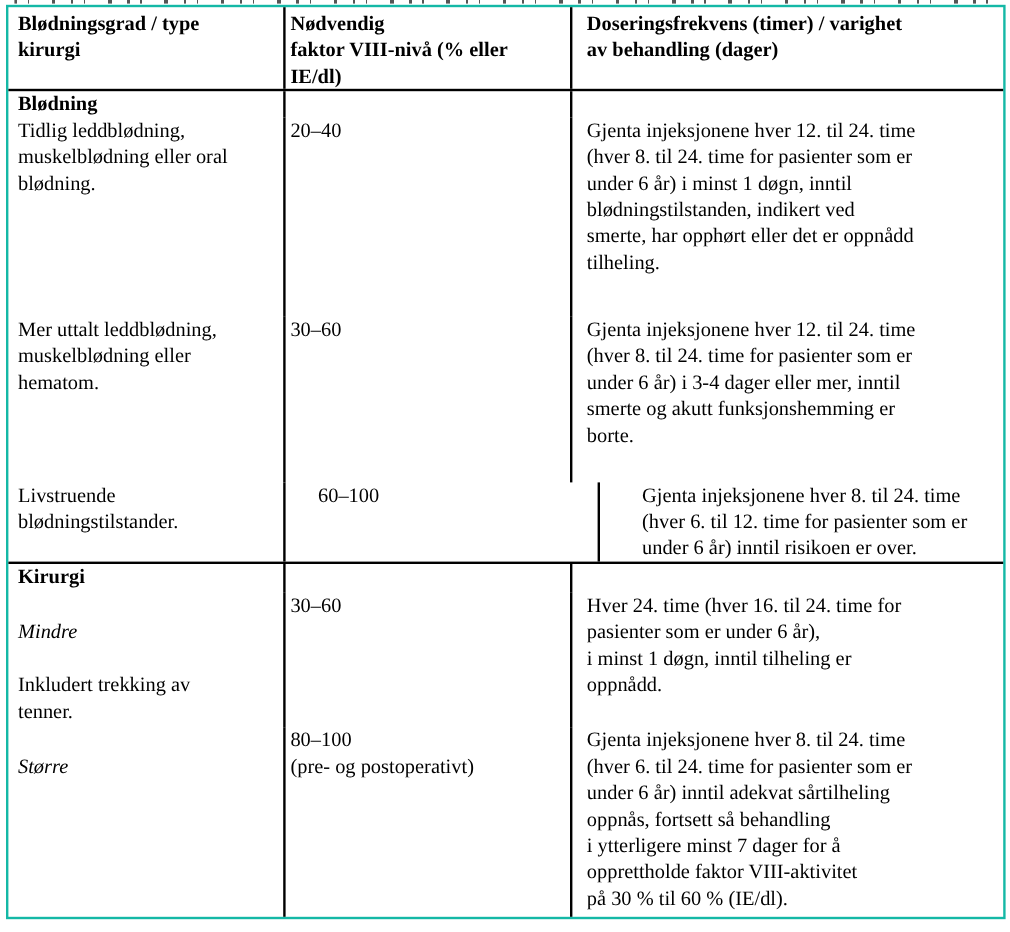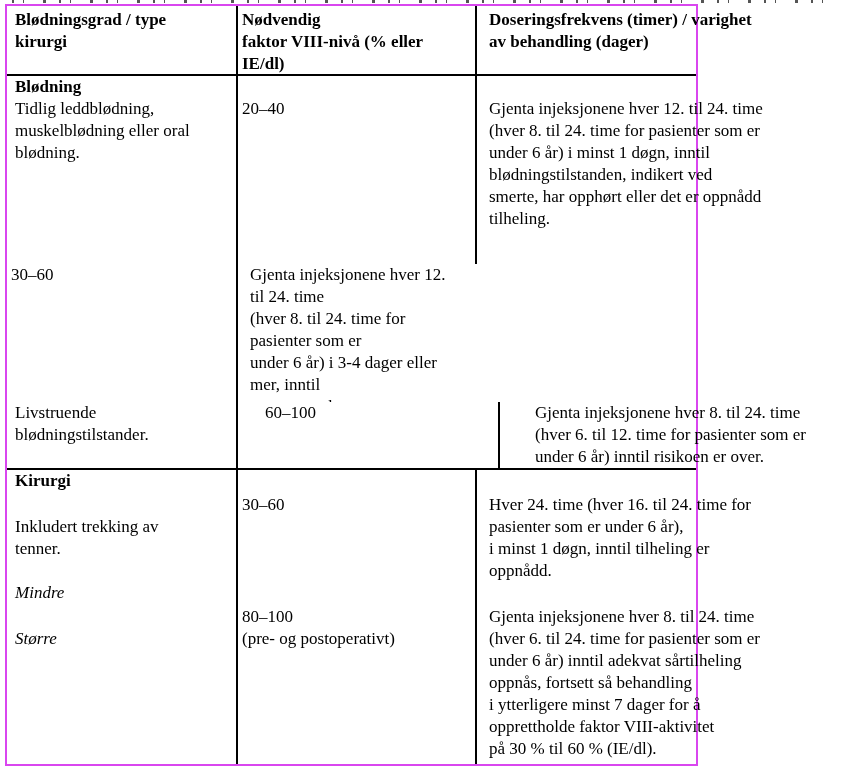--- a/index.html
+++ b/index.html
@@ -16,22 +16,22 @@
     height: 3px;
     margin: 0 8px 1px 12px;
     background: repeating-linear-gradient(90deg,
       #2a2a2a 0 2px, transparent 2px 11px,
       #2a2a2a 11px 12px, transparent 12px 31px,
       #2a2a2a 31px 34px, transparent 34px 47px);
     opacity: 0.8;
   }
   .tbl {
     margin-left: 5px;
-    width: 693px;
-    border: 2px solid #d946ef;
+    width: 833px;
+    border: 2px solid #14b8a6;
     background: #fff;
   }
   .row { display: grid; grid-template-columns: 231px 239px 359px; }
   .c {
     padding: 0 4px 0 8px;
     font-size: 17px;
     line-height: 22px;
     white-space: pre-line;
     overflow: hidden;
   }
@@ -84,20 +84,23 @@
       <div class="c c2">20–40</div>
       <div class="c c3">Gjenta injeksjonene hver 12. til 24. time
 (hver 8. til 24. time for pasienter som er
 under 6 år) i minst 1 døgn, inntil
 blødningstilstanden, indikert ved
 smerte, har opphørt eller det er oppnådd
 tilheling.</div>
     </div>
 
     <div class="row r2">
+      <div class="c c1">Mer uttalt leddblødning,
+muskelblødning eller
+hematom.</div>
       <div class="c c2">30–60</div>
       <div class="c c3">Gjenta injeksjonene hver 12. til 24. time
 (hver 8. til 24. time for pasienter som er
 under 6 år) i 3-4 dager eller mer, inntil
 smerte og akutt funksjonshemming er
 borte.</div>
     </div>
 
     <div class="row r3">
       <div class="c c1">Livstruende
@@ -109,23 +112,23 @@
     </div>
 
     <div class="row rh2 sec-div">
       <div class="c c1"><span class="b">Kirurgi</span></div>
       <div class="c c2"></div>
       <div class="c c3"></div>
     </div>
 
     <div class="row r4">
       <div class="c c1">
+        <span class="blk i">Mindre</span>
         <span class="blk">Inkludert trekking av
 tenner.</span>
-        <span class="blk i">Mindre</span>
       </div>
       <div class="c c2">30–60</div>
       <div class="c c3">Hver 24. time (hver 16. til 24. time for
 pasienter som er under 6 år),
 i minst 1 døgn, inntil tilheling er
 oppnådd.</div>
     </div>
 
     <div class="row r5">
       <div class="c c1">

